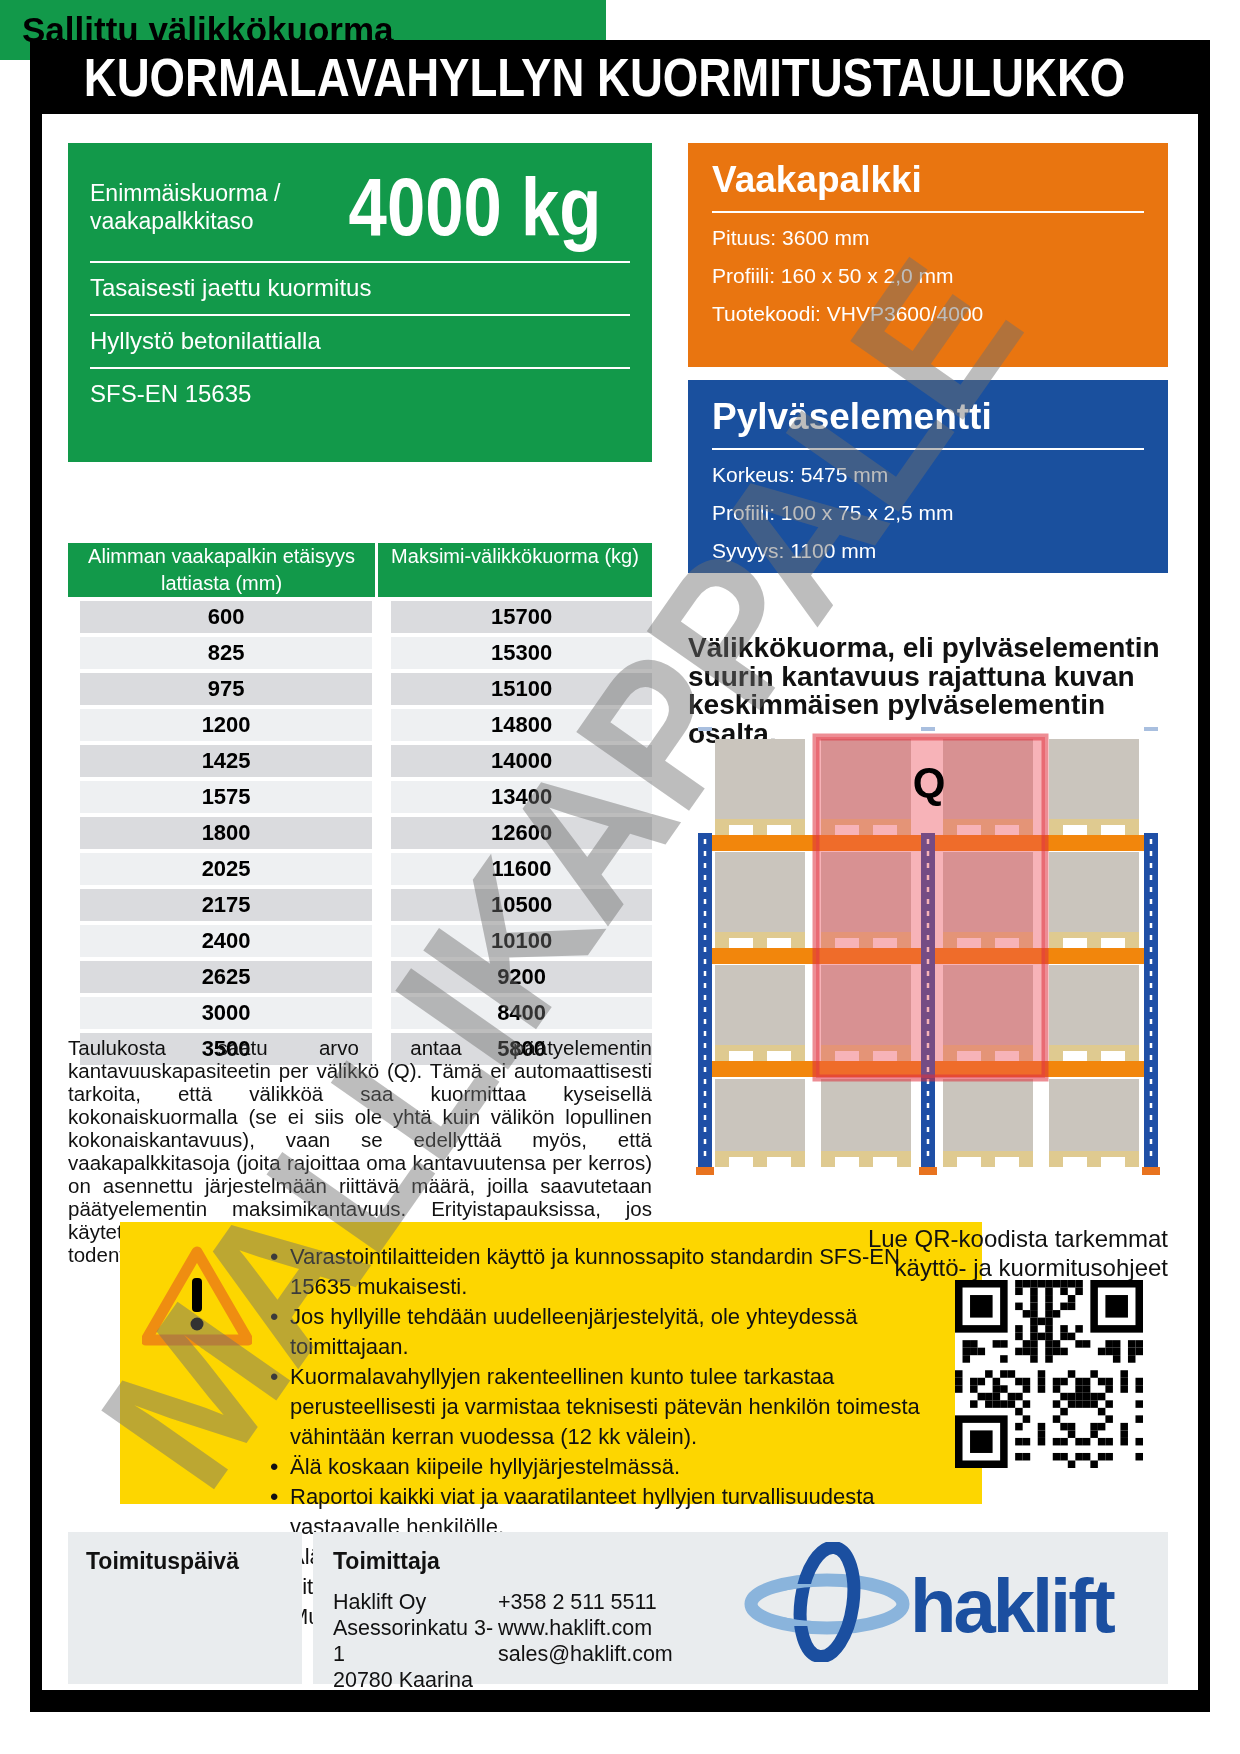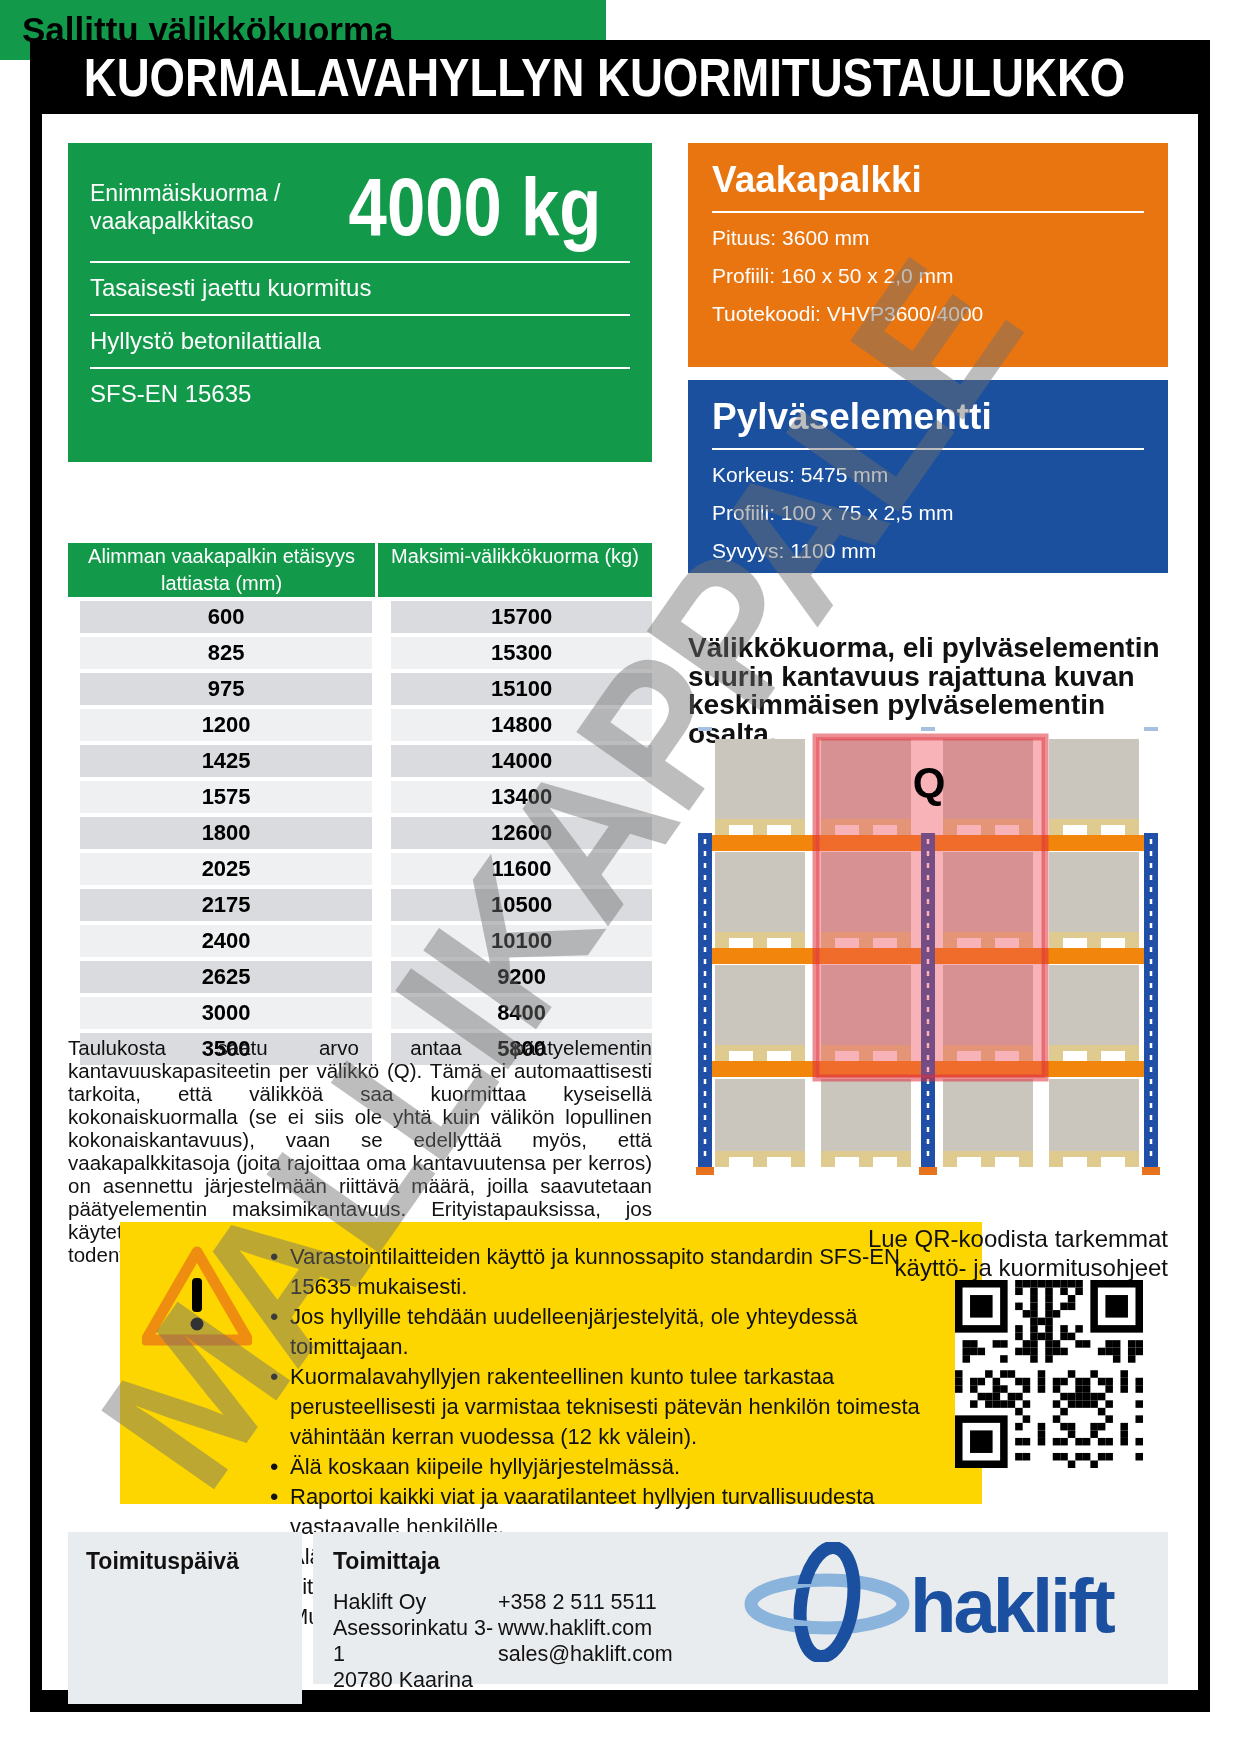--- a/index.html
+++ b/index.html
@@ -47,21 +47,21 @@
   .warn-tri{position:absolute;left:22px;top:24px;width:110px;height:100px;}
   .warn-list{position:absolute;left:146px;top:20px;width:700px;margin:0;padding:0;list-style:none;}
   .warn-list li{font-size:22px;line-height:30px;padding-left:24px;position:relative;color:#111;}
   .warn-list li::before{content:"\2022";position:absolute;left:4px;font-size:24px;}
   
   .qr-caption{position:absolute;left:860px;top:1224px;width:308px;text-align:right;
               font-size:24px;line-height:29px;color:#111;}
   .qr-code{position:absolute;left:955px;top:1280px;width:188px;height:188px;background:#fff;}
   
   .fbox{position:absolute;background:#e9ecee;box-sizing:border-box;}
-  .f-left{left:68px;top:1532px;width:234px;height:172px;padding:16px 0 0 18px;}
+  .f-left{left:68px;top:1532px;width:234px;height:152px;padding:16px 0 0 18px;}
   .f-right{left:313px;top:1532px;width:855px;height:152px;padding:16px 0 0 20px;}
   .f-head{font-size:23px;font-weight:bold;color:#111;}
   .f-cols{display:flex;margin-top:14px;}
   .f-col1{width:165px;font-size:21.5px;line-height:26px;color:#111;}
   .f-col2{font-size:21.5px;line-height:26px;color:#111;}
   .logo{position:absolute;right:26px;top:10px;width:420px;height:120px;}
   
   .watermark{position:absolute;left:-370px;top:760px;width:1860px;text-align:center;
              transform:rotate(-55deg) scaleX(.95);font-size:200px;font-weight:bold;
              color:#6f6f6f;opacity:.45;letter-spacing:-4px;white-space:nowrap;

